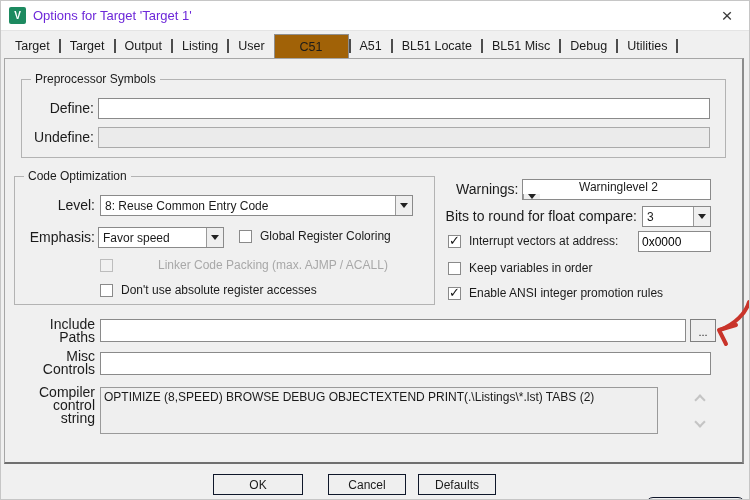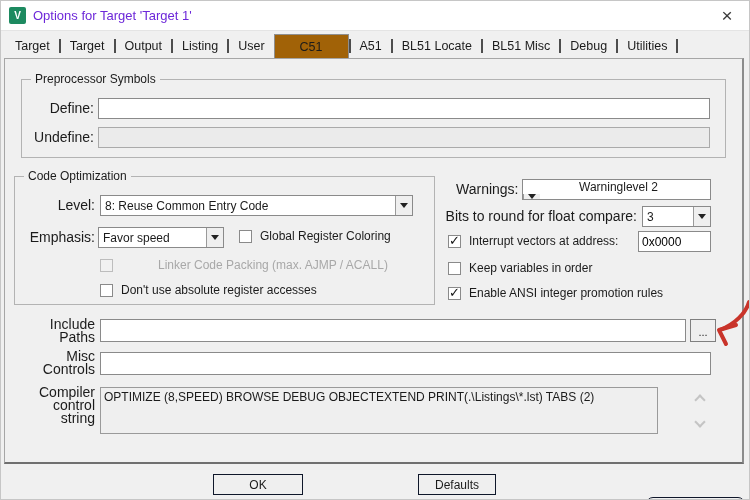--- a/index.html
+++ b/index.html
@@ -172,16 +172,17 @@
   <input class="txt" style="left: 99px; top: 351px; width: 611px; height: 23px;" value="">
 
   <div class="lbl r" style="left:25px; top:385px; width:69px;">Compiler
 control
 string</div>
   <div class="memo" style="left:99px; top:386px; width:558px; height:47px;">OPTIMIZE (8,SPEED) BROWSE DEBUG OBJECTEXTEND PRINT(.\Listings\*.lst) TABS (2)</div>
   <span class="chev up" style="left:695px; top:395px;"></span>
   <span class="chev down" style="left:695px; top:417px;"></span>
 
   <div class="button" style="left:212px; top:473px; width:90px;">OK</div>
+  <div class="button" style="left:327px; top:473px; width:78px;">Cancel</div>
   <div class="button" style="left:417px; top:473px; width:78px;">Defaults</div>
   <div class="button" style="left:645px; top:496px; width:99px;border-radius:7px;">Help</div>
 
 </div>
 
 </body></html>

